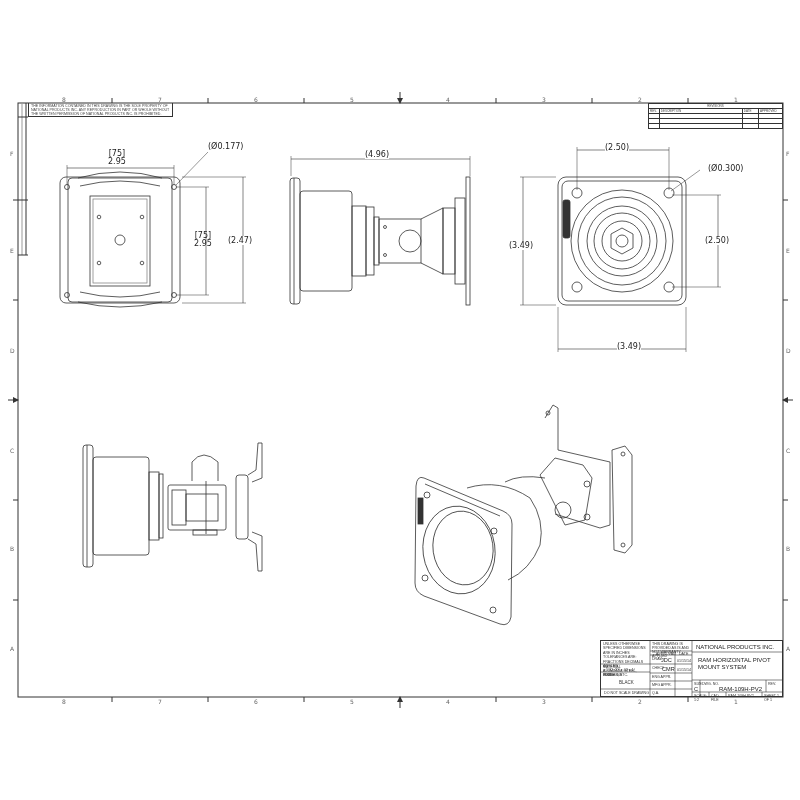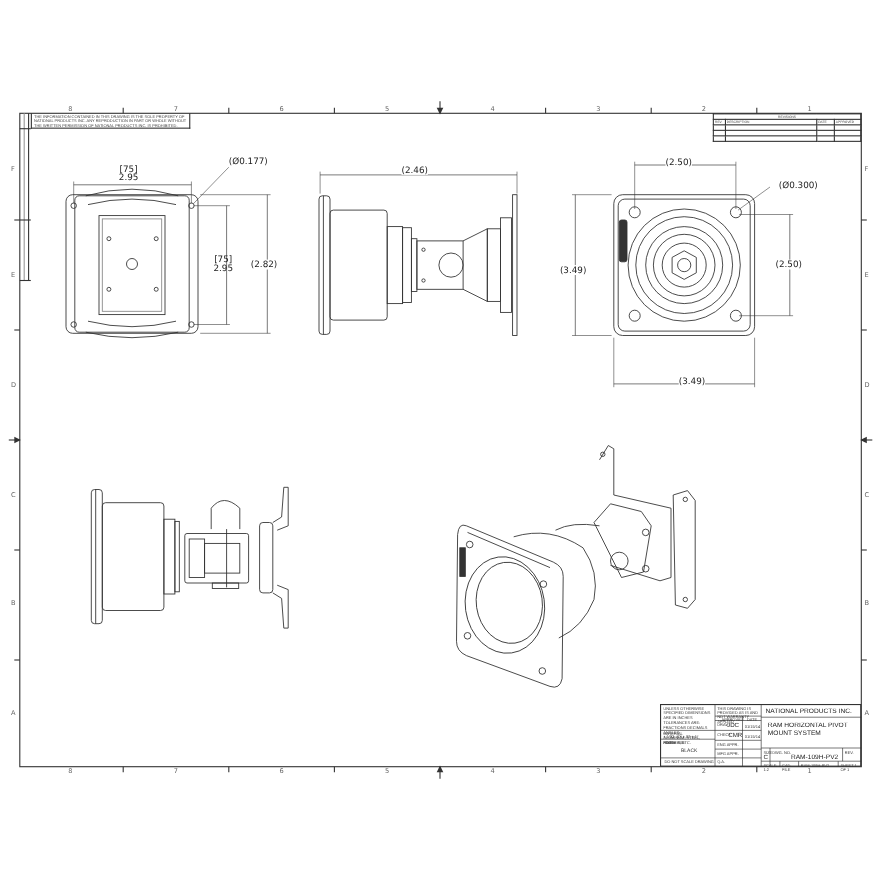--- a/index.html
+++ b/index.html
@@ -286,23 +286,23 @@
 
 <div class="dim" style="left:108px;top:150px;text-align:center;line-height:8px">
   <div>[75]</div>
   <div>2.95</div>
 </div>
 <div class="dim" style="left:208px;top:142px">(Ø0.177)</div>
 <div class="dim" style="left:194px;top:232px;text-align:center;line-height:8px">
   <div>[75]</div>
   <div>2.95</div>
 </div>
-<div class="dim" style="left:228px;top:236px;background:#fff">(2.82)</div>
-
-<div class="dim" style="left:365px;top:150px;background:#fff">(2.46)</div>
+<div class="dim" style="left:228px;top:236px;background:#fff">(2.47)</div>
+
+<div class="dim" style="left:365px;top:150px;background:#fff">(4.96)</div>
 
 <div class="dim" style="left:605px;top:143px;background:#fff">(2.50)</div>
 <div class="dim" style="left:708px;top:164px">(Ø0.300)</div>
 <div class="dim" style="left:705px;top:236px;background:#fff">(2.50)</div>
 <div class="dim" style="left:509px;top:241px;background:#fff">(3.49)</div>
 <div class="dim" style="left:617px;top:342px;background:#fff">(3.49)</div>
 
 <div class="tb">
   <div class="cell" style="left:2px;top:1px;width:47px;line-height:4.4px">
     <div>UNLESS OTHERWISE SPECIFIED DIMENSIONS ARE IN INCHES</div>

